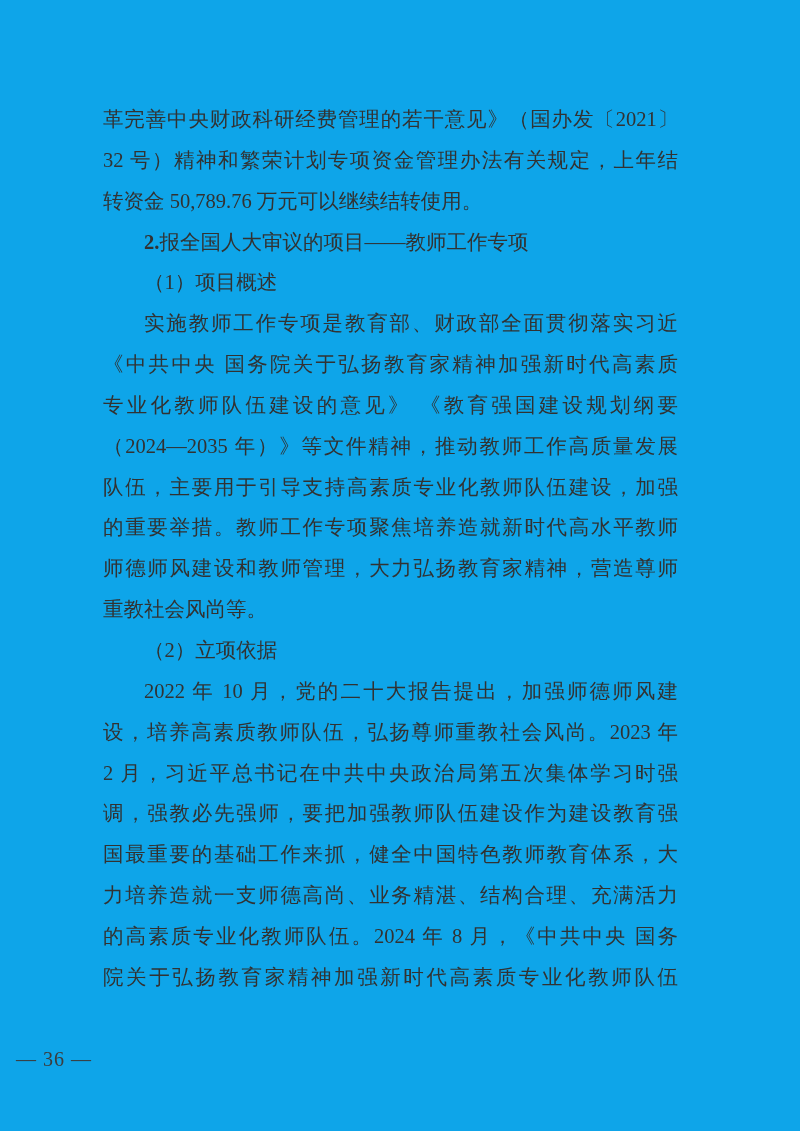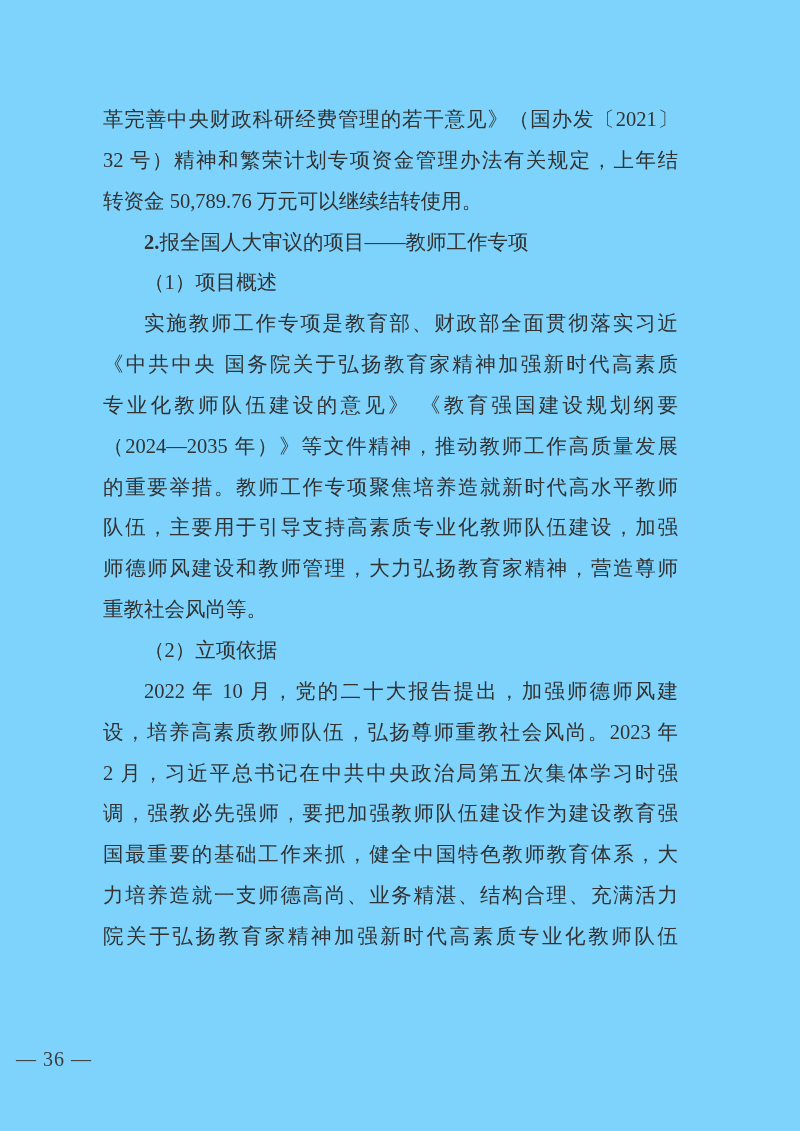--- a/index.html
+++ b/index.html
@@ -4,21 +4,21 @@
 <style>
   html, body {
     margin: 0;
     padding: 0;
     background: #ffffff;
   }
   .page {
     position: relative;
     width: 800px;
     height: 1131px;
-    background: #7dd3fc;
+    background: #0ea5e9;
     overflow: hidden;
     font-family: "Liberation Serif", "DejaVu Serif", serif;
     color: #323232;
   }
   .text-block {
     position: absolute;
     left: 103px;
     top: 99px;
     width: 575px;
     font-size: 20.5px;
@@ -56,27 +56,28 @@
   <div class="text-block">
     <div class="line">革完善中央财政科研经费管理的若干意见》（国办发〔2021〕</div>
     <div class="line">32 号）精神和繁荣计划专项资金管理办法有关规定，上年结</div>
     <div class="line end">转资金 50,789.76 万元可以继续结转使用。</div>
     <div class="line end indent"><span class="bold">2.</span><span>报全国人大审议的项目——教师工作专项</span></div>
     <div class="line end indent">（1）项目概述</div>
     <div class="line indent">实施教师工作专项是教育部、财政部全面贯彻落实习近</div>
     <div class="line">《中共中央 国务院关于弘扬教育家精神加强新时代高素质</div>
     <div class="line">专业化教师队伍建设的意见》 《教育强国建设规划纲要</div>
     <div class="line">（2024—2035 年）》等文件精神，推动教师工作高质量发展</div>
+    <div class="line">队伍，主要用于引导支持高素质专业化教师队伍建设，加强</div>
     <div class="line">的重要举措。教师工作专项聚焦培养造就新时代高水平教师</div>
-    <div class="line">队伍，主要用于引导支持高素质专业化教师队伍建设，加强</div>
     <div class="line">师德师风建设和教师管理，大力弘扬教育家精神，营造尊师</div>
     <div class="line end">重教社会风尚等。</div>
     <div class="line end indent">（2）立项依据</div>
     <div class="line indent">2022 年 10 月，党的二十大报告提出，加强师德师风建</div>
     <div class="line">设，培养高素质教师队伍，弘扬尊师重教社会风尚。2023 年</div>
     <div class="line">2 月，习近平总书记在中共中央政治局第五次集体学习时强</div>
     <div class="line">调，强教必先强师，要把加强教师队伍建设作为建设教育强</div>
     <div class="line">国最重要的基础工作来抓，健全中国特色教师教育体系，大</div>
     <div class="line">力培养造就一支师德高尚、业务精湛、结构合理、充满活力</div>
+    <div class="line">的高素质专业化教师队伍。2024 年 8 月，《中共中央 国务</div>
     <div class="line">院关于弘扬教育家精神加强新时代高素质专业化教师队伍</div>
   </div>
   <div class="page-number">— 36 —</div>
 </div>
 
 </body></html>

